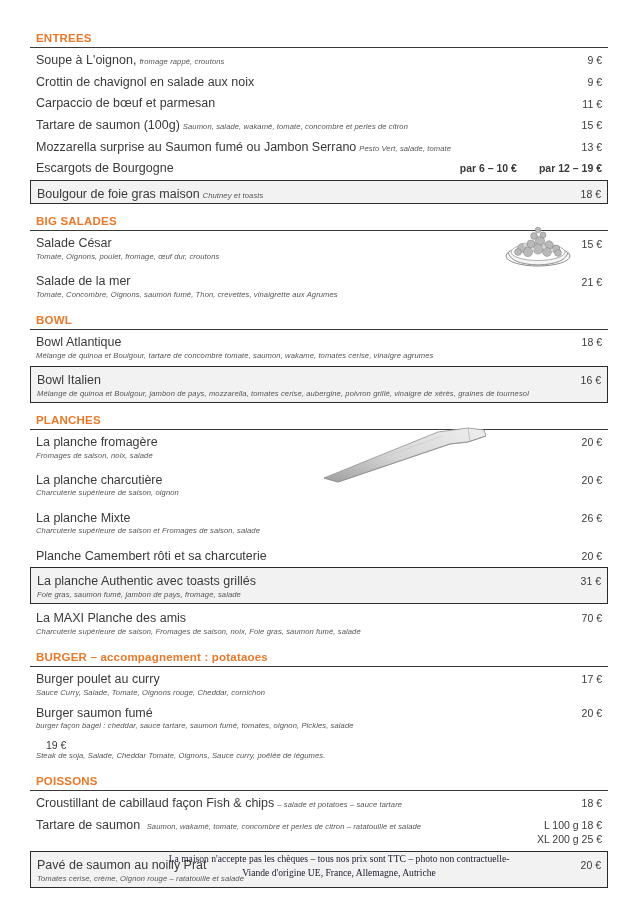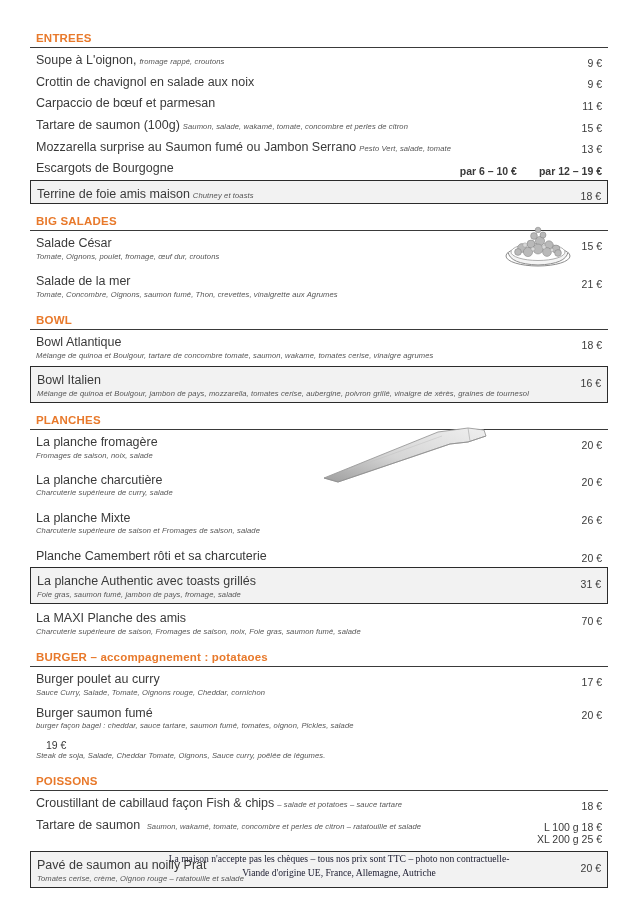--- a/index.html
+++ b/index.html
@@ -30,21 +30,21 @@
     font-size: 11.5px;
     letter-spacing: .2px;
     padding: 2px 6px 3px 6px;
     border-bottom: 1.4px solid #3a3a3a;
   }
 
   
   .rows { position: relative; }
   .row {
     display: flex;
-    align-items: flex-end;
+    align-items: center;
     justify-content: space-between;
     padding: 2px 6px 1px 6px;
     position: relative;
     z-index: 2;
   }
   .row.tight { padding-bottom: 0; }
   .row-main { flex: 1 1 auto; min-width: 0; }
   .row-price {
     flex: 0 0 auto;
     font-size: 10.5px;
@@ -212,21 +212,21 @@
         </div>
         <div class="row-price dual">
           <span>par 6 – 10 €</span>
           <span>par 12 – 19 €</span>
         </div>
       </div>
 
       <div class="boxed">
         <div class="row">
           <div class="row-main">
-            <span class="name">Terrine de foie amis </span><span class="name italic-word">maison</span><span class="desc inline">Chutney et toasts</span>
+            <span class="name">Boulgour de foie gras </span><span class="name italic-word">maison</span><span class="desc inline">Chutney et toasts</span>
           </div>
           <div class="row-price">18 €</div>
         </div>
       </div>
 
     </div>
   </div>
 
   <div class="section">
     <div class="section-title">BIG SALADES</div>
@@ -289,21 +289,21 @@
       </div>
       <div class="desc block">Fromages de saison, noix, salade</div>
       <div class="spacer"></div>
 
       <div class="row tight">
         <div class="row-main">
           <span class="name">La planche charcutière</span>
         </div>
         <div class="row-price">20 €</div>
       </div>
-      <div class="desc block">Charcuterie supérieure de curry, salade</div>
+      <div class="desc block">Charcuterie supérieure de saison, oignon</div>
       <div class="spacer"></div>
 
       <div class="row tight">
         <div class="row-main">
           <span class="name">La planche Mixte</span>
         </div>
         <div class="row-price">26 €</div>
       </div>
       <div class="desc block">Charcuterie supérieure de saison et Fromages de saison, salade</div>
       <div class="spacer"></div>

